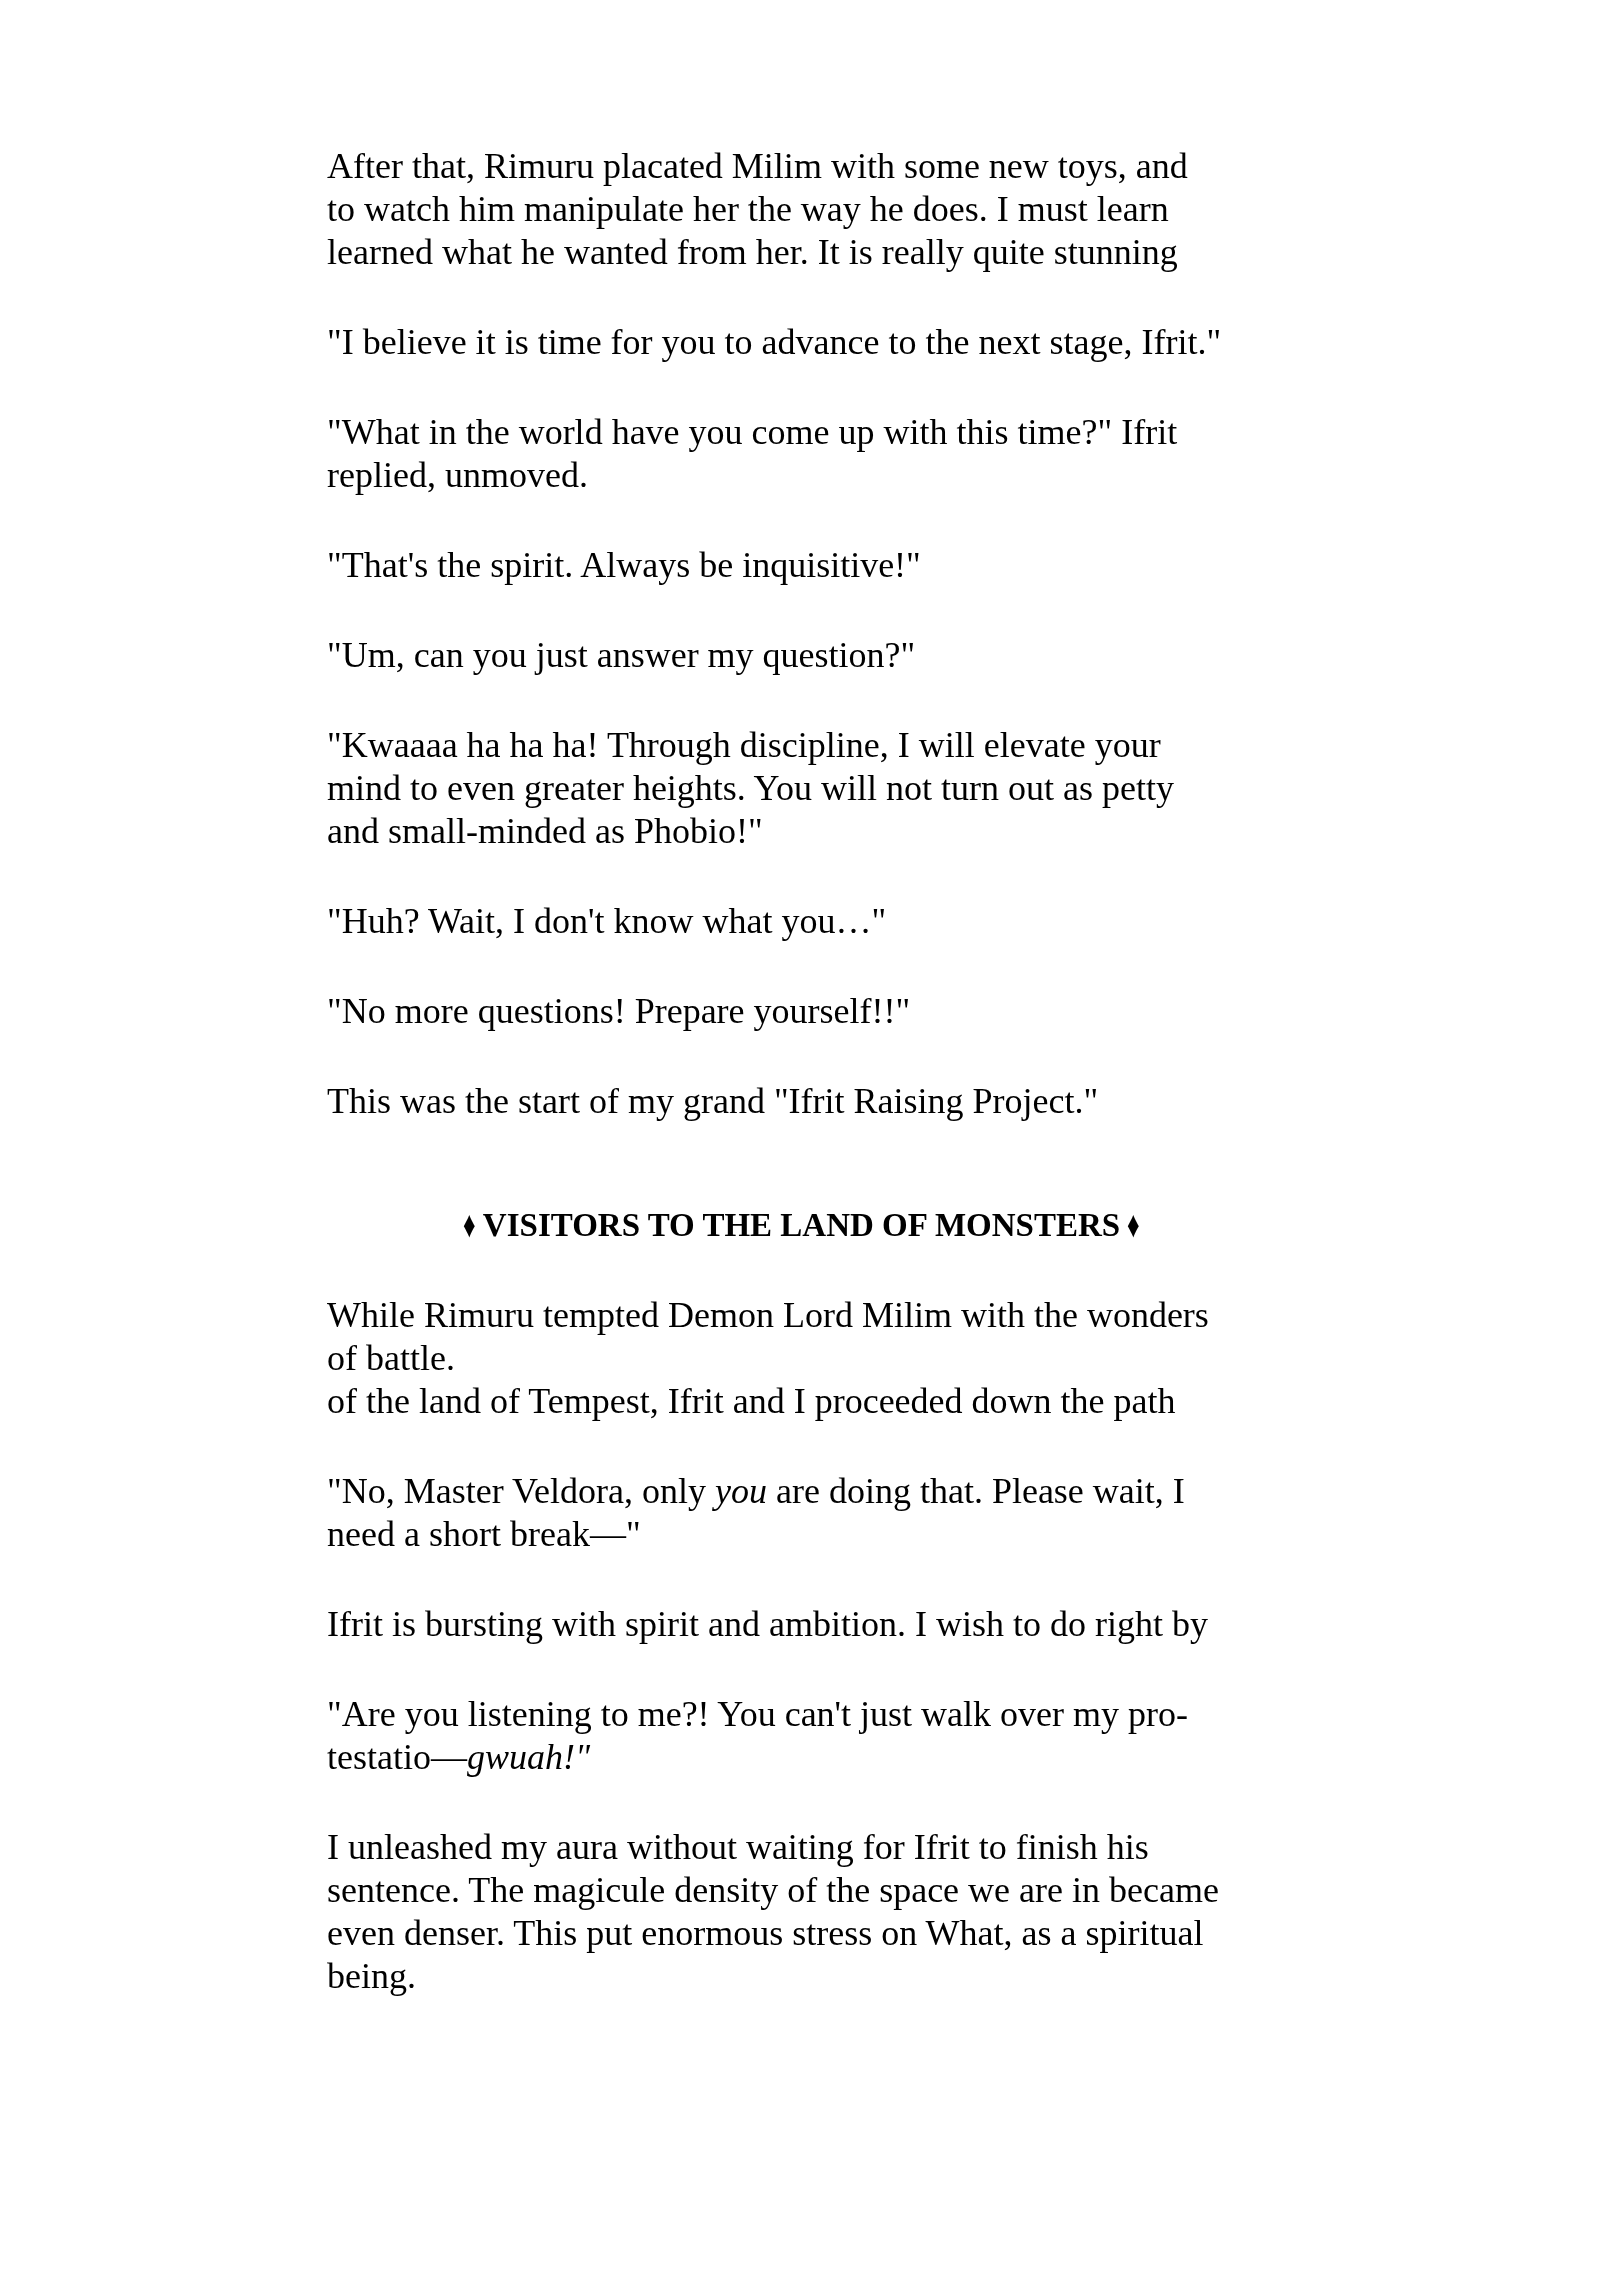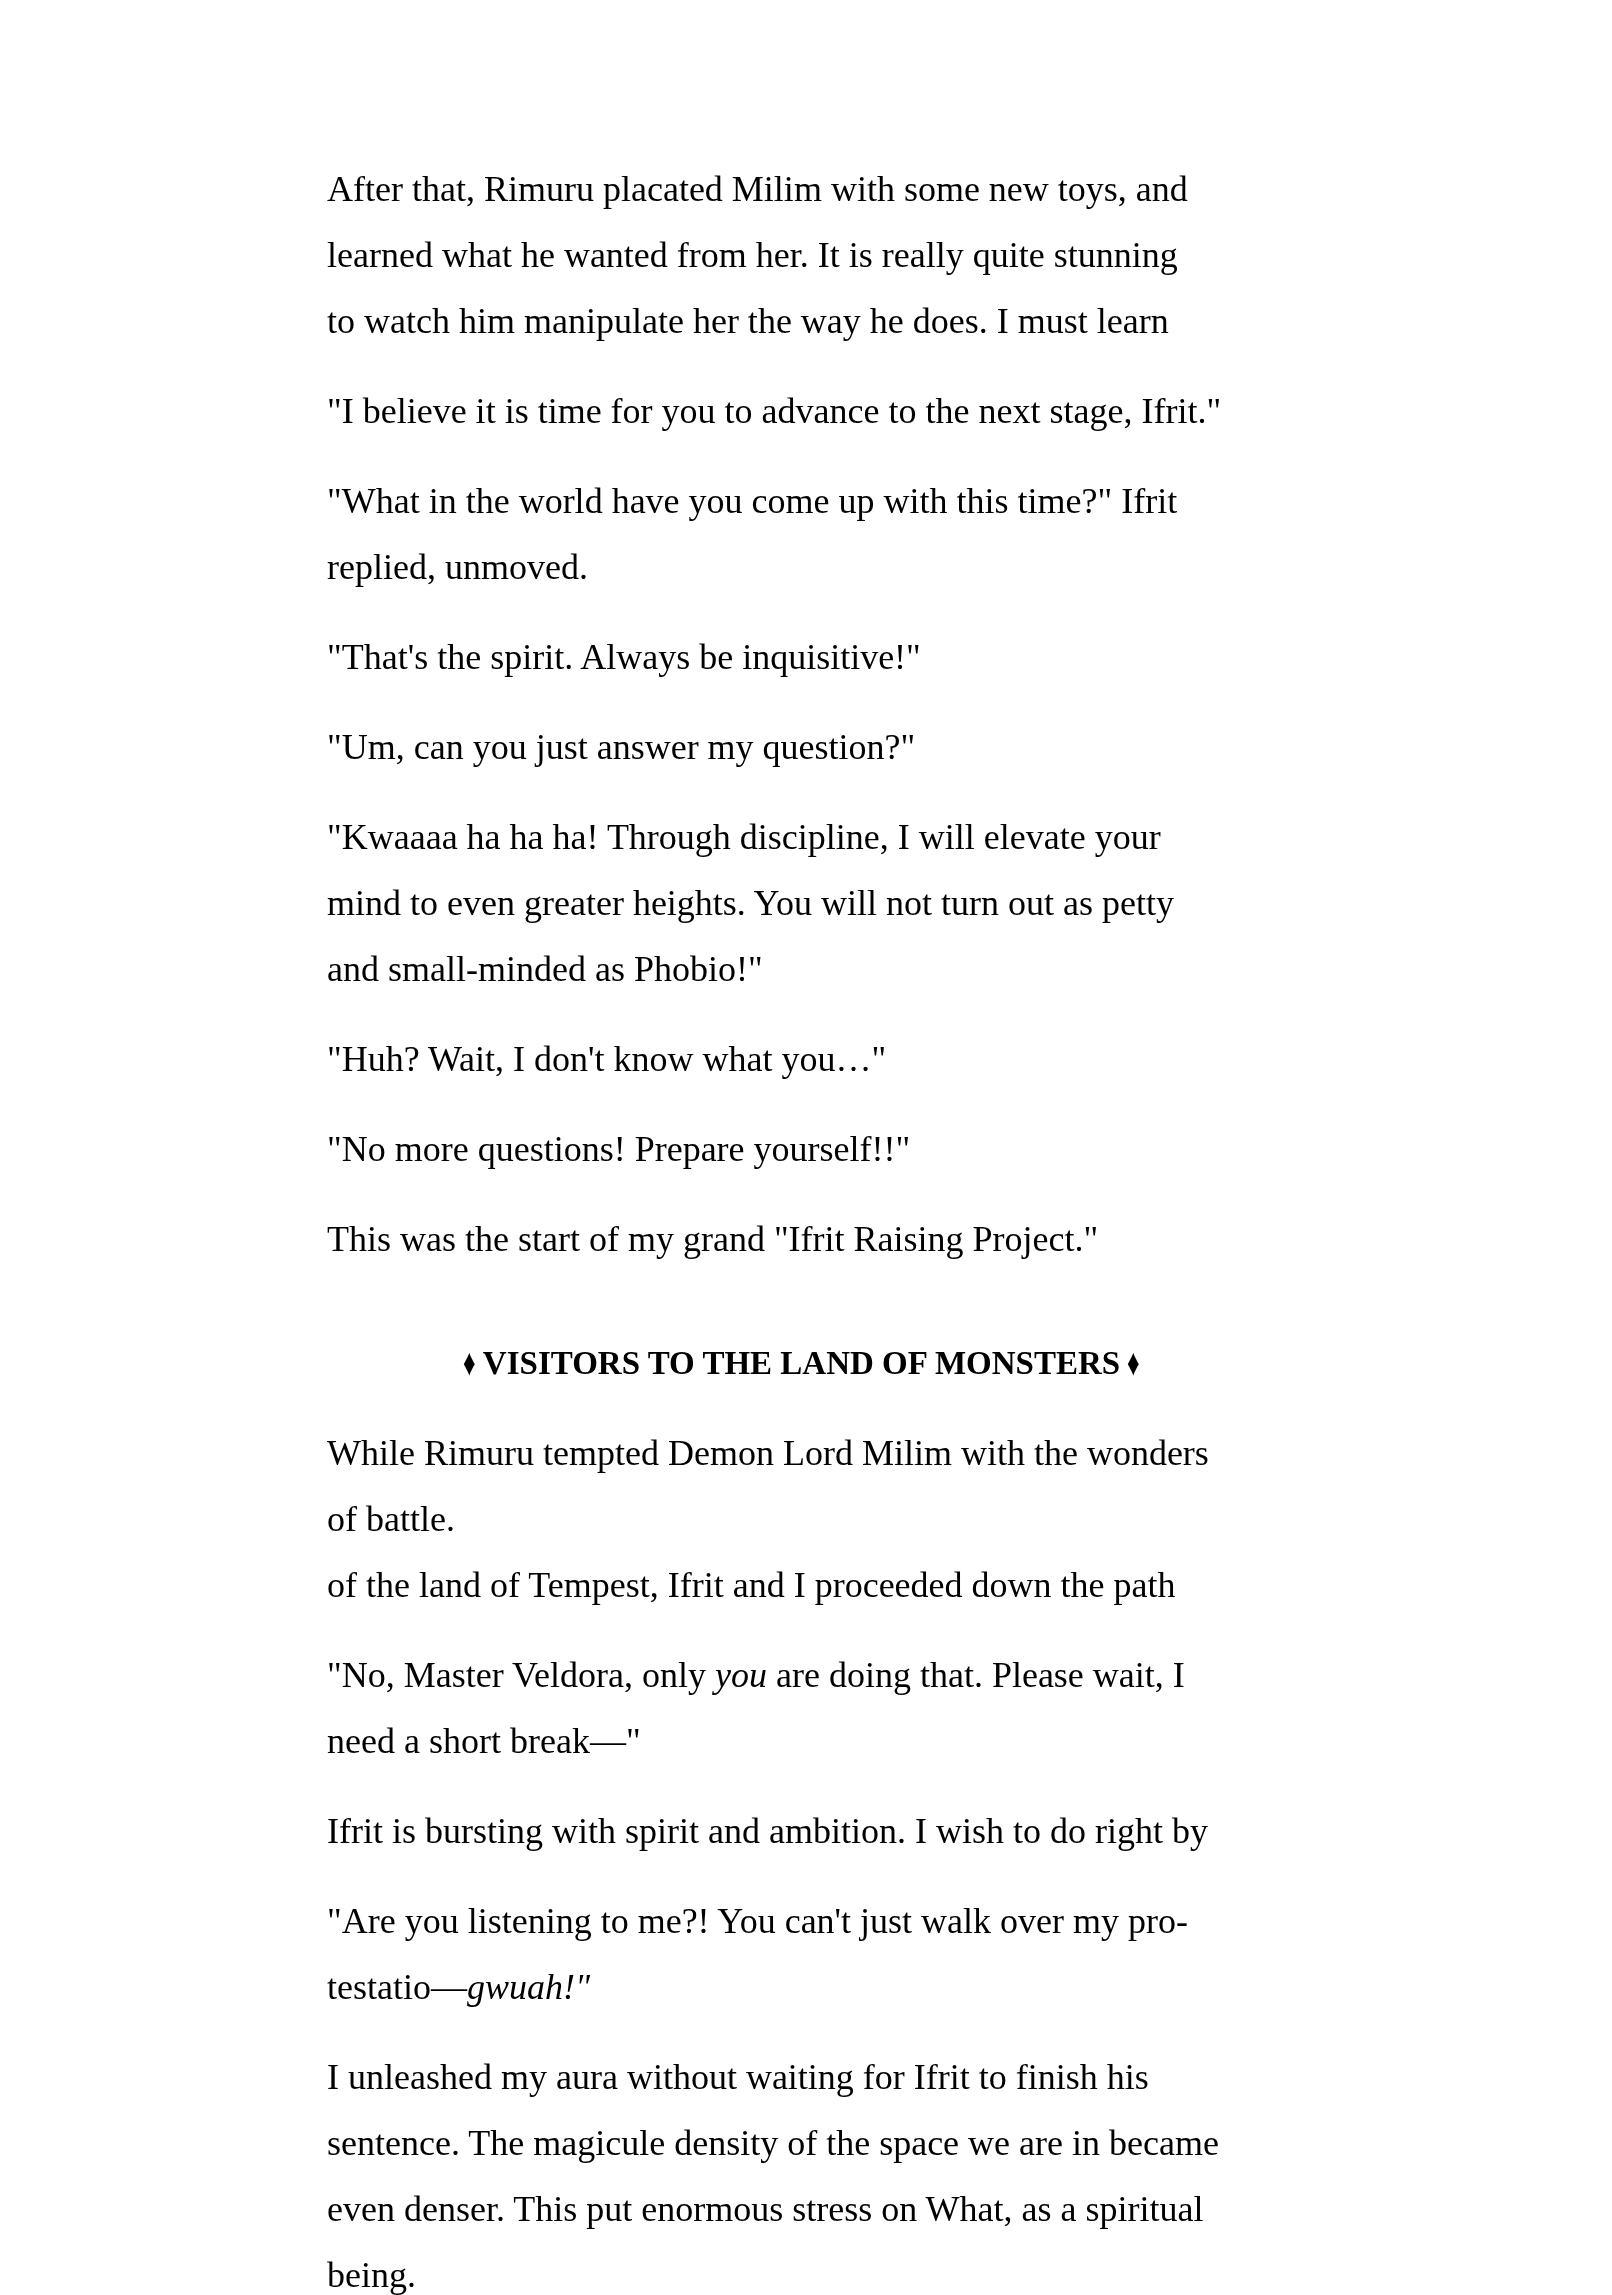--- a/index.html
+++ b/index.html
@@ -22,21 +22,20 @@
   }
   .para {
     margin: 0 0 47px 0;
     font-size: 36px;
     line-height: 43px;
     letter-spacing: 0;
   }
   .line {
     display: block;
     white-space: pre;
-    margin-top: 23px;
   }
   .heading {
     margin: 81px 0 47px 0;
     width: 949px;
     text-align: center;
     font-size: 33px;
     line-height: 43px;
     font-weight: bold;
     white-space: pre;
   }
@@ -48,22 +47,22 @@
   em {
   }
 </style>
 </head>
 <body>
 
 <main class="page">
 
   <p class="para">
     <span class="line">After that, Rimuru placated Milim with some new toys, and</span>
+    <span class="line">to watch him manipulate her the way he does. I must learn</span>
     <span class="line">learned what he wanted from her. It is really quite stunning</span>
-    <span class="line">to watch him manipulate her the way he does. I must learn</span>
   </p>
 
   <p class="para">
     <span class="line">"I believe it is time for you to advance to the next stage, Ifrit."</span>
   </p>
 
   <p class="para">
     <span class="line">"What in the world have you come up with this time?" Ifrit</span>
     <span class="line">replied, unmoved.</span>
   </p>

